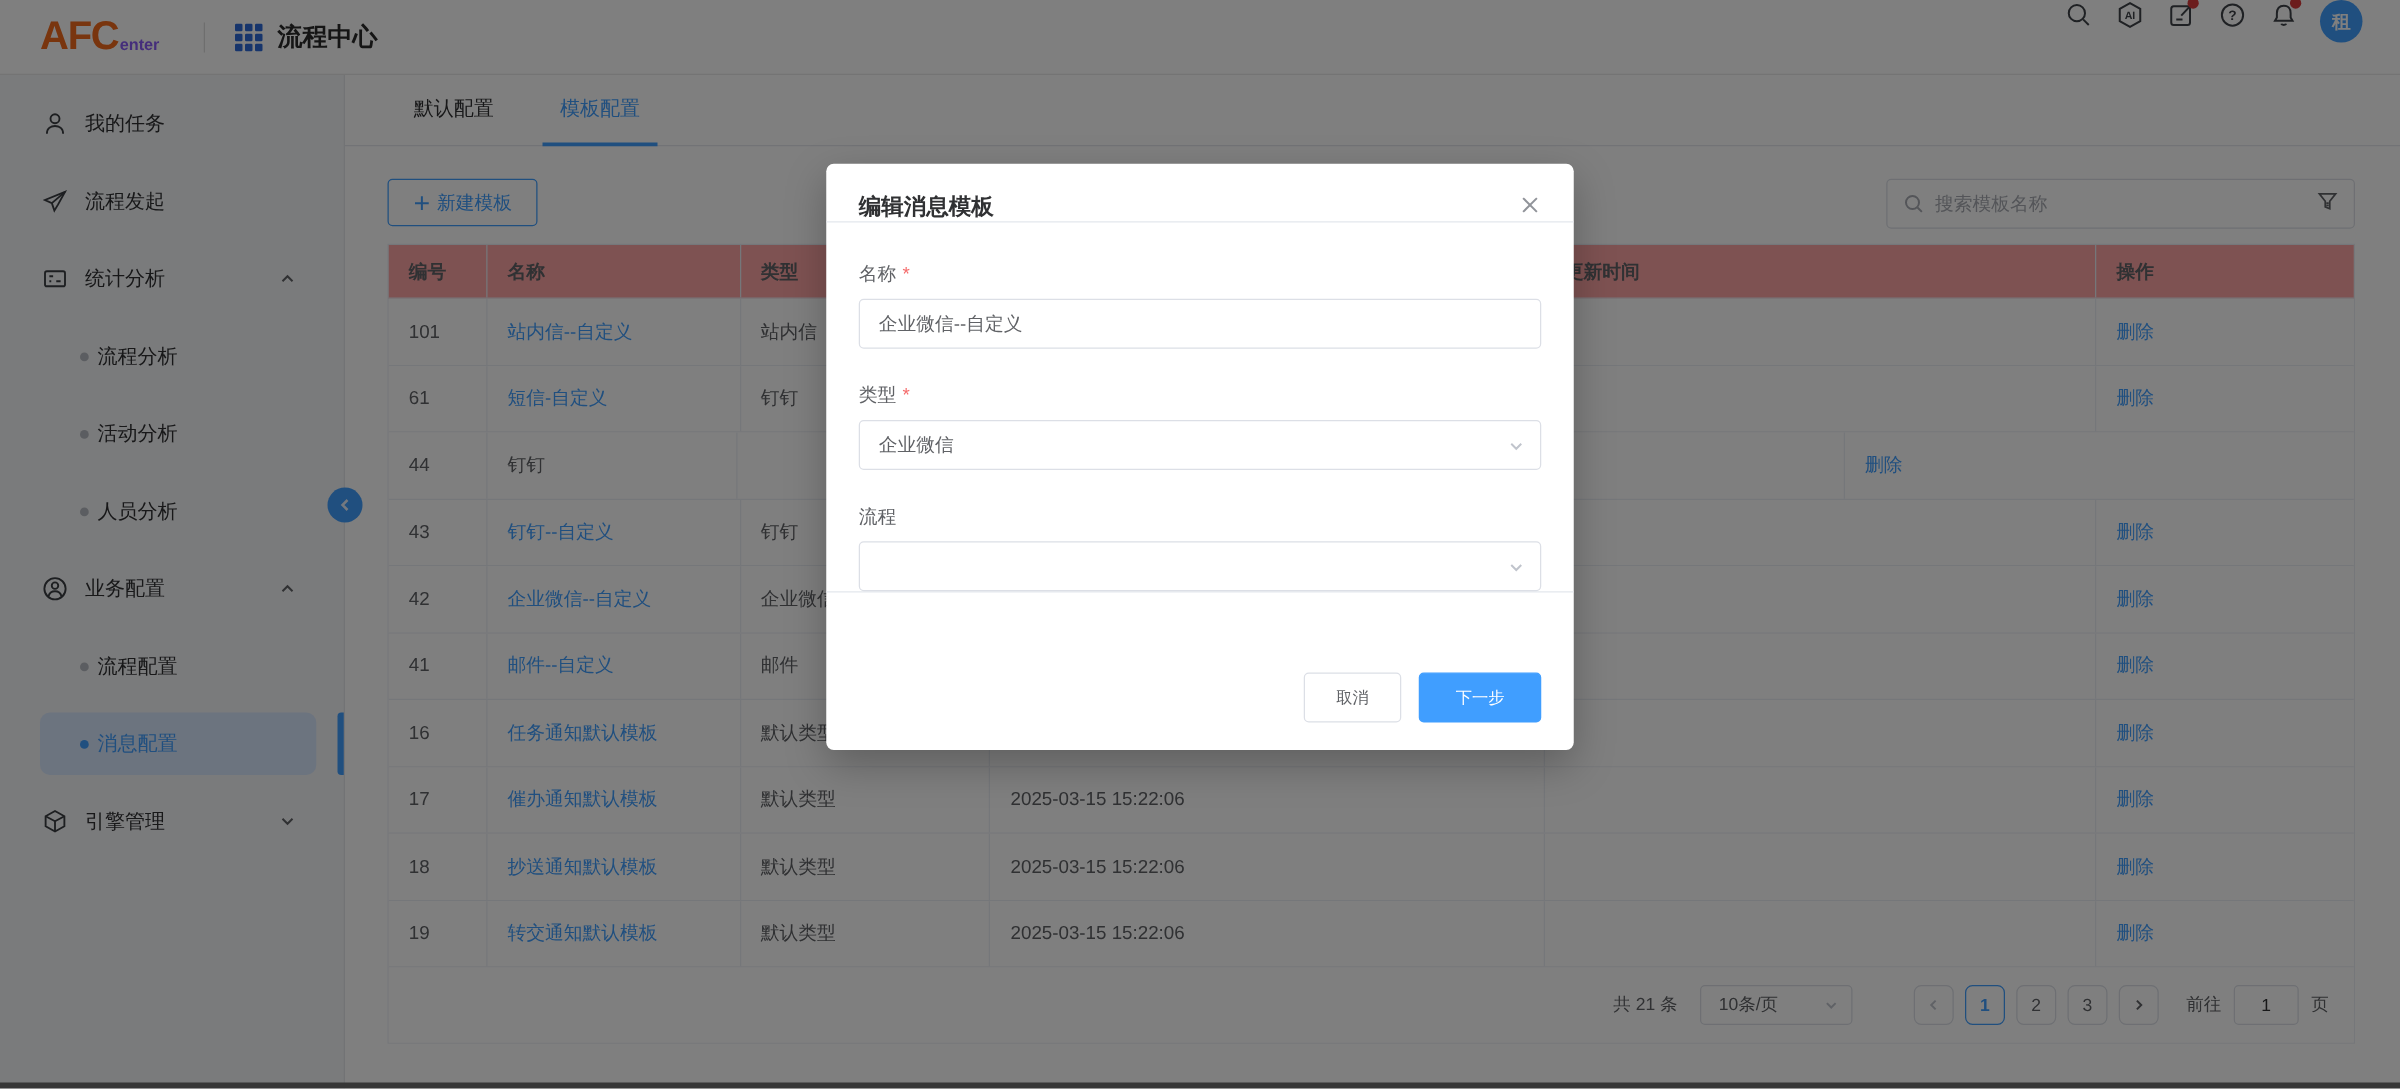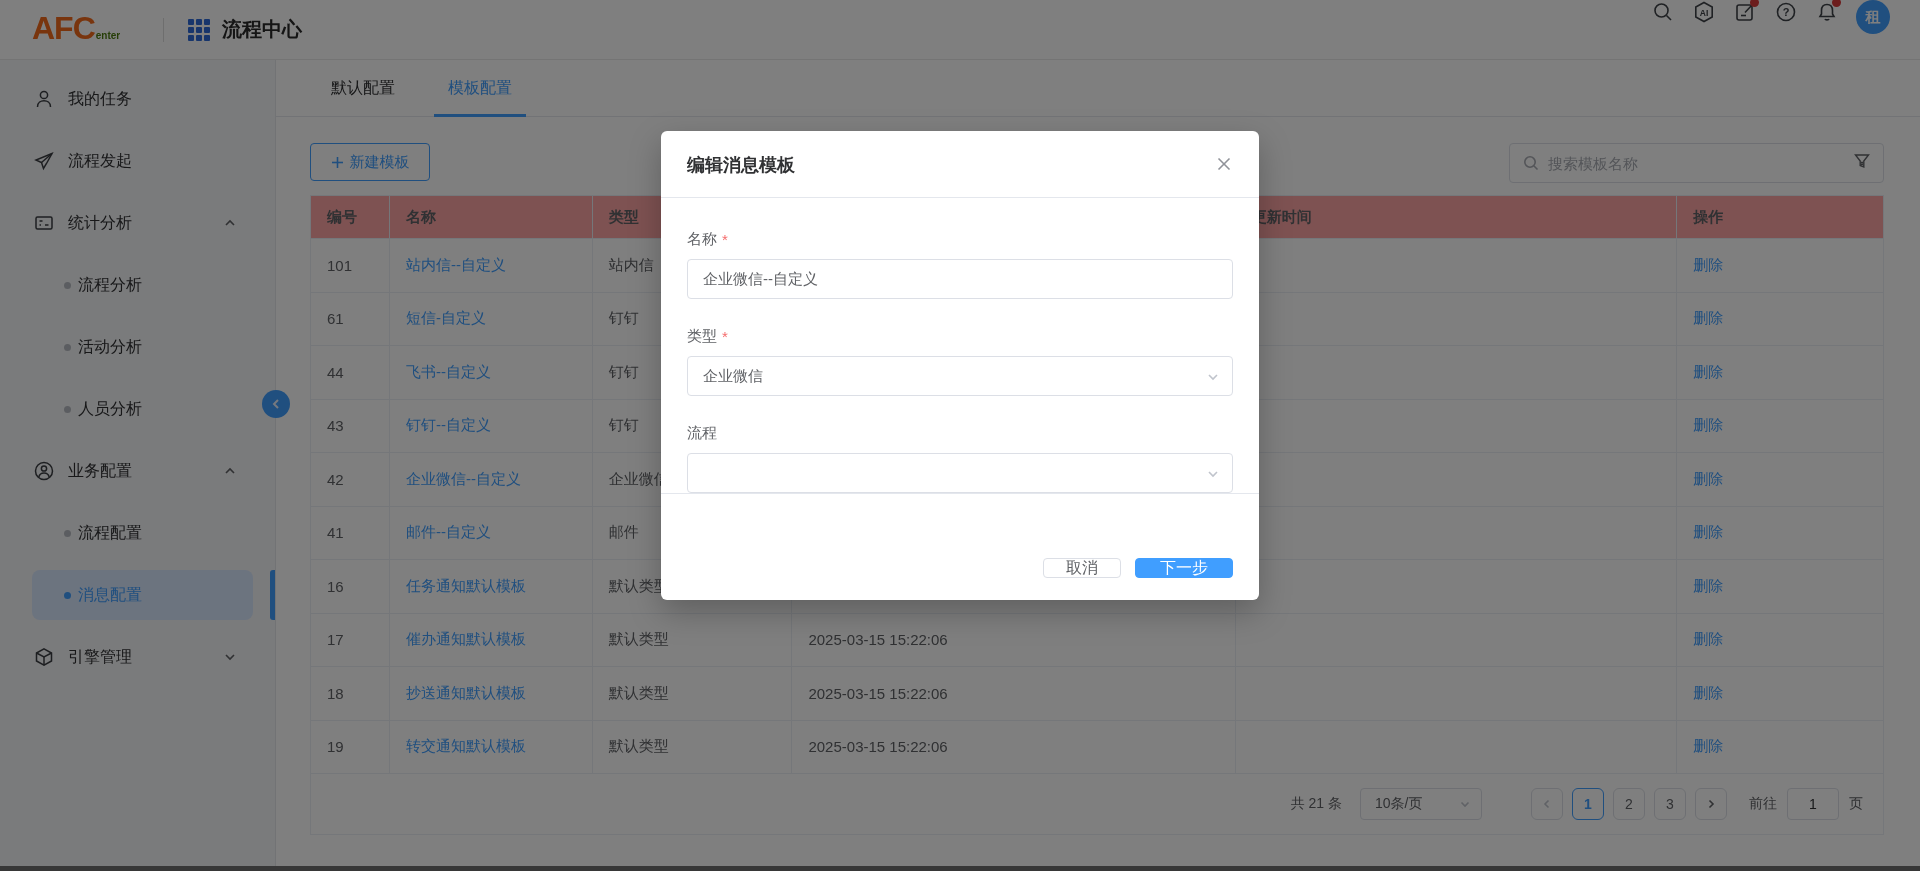--- a/index.html
+++ b/index.html
@@ -4,21 +4,21 @@
 <style>
   * { margin:0; padding:0; box-sizing:border-box; }
   html,body { width:1920px; height:871px; }
   body { font-family:"Liberation Sans","DejaVu Sans",sans-serif; color:#303133; background:#fff; }
   .stage { position:relative; width:1920px; height:871px; overflow:hidden; background:#fff; }
 
   
   .topbar { position:absolute; left:0; top:0; width:1920px; height:60px; background:#fff; border-bottom:1px solid #e8e8e8; z-index:5; }
   .logo { position:absolute; left:32px; top:10px; display:flex; align-items:flex-end; }
   .logo-main { font-size:32px; font-weight:bold; letter-spacing:-1px; color:#f26a1c; line-height:36px; }
-  .logo-sub  { font-size:10px; font-weight:bold; color:#4d7c0f; margin-left:1px; line-height:20px; }
+  .logo-sub  { font-size:13px; font-weight:bold; color:#8b5cf6; margin-left:1px; line-height:20px; }
   .topbar-divider { position:absolute; left:163px; top:18px; width:1px; height:24px; background:#dcdcdc; }
   .grid-icon { position:absolute; left:188px; top:19px; width:22px; height:22px; display:grid; grid-template-columns:repeat(3,6px); grid-template-rows:repeat(3,6px); gap:2px; }
   .grid-icon span { background:#2f6bd8; border-radius:1px; }
   .app-title { position:absolute; left:222px; top:16px; font-size:20px; font-weight:bold; color:#2b2b2b; }
   .topbar-right { position:absolute; right:30px; top:0; height:60px; display:flex; align-items:flex-start; gap:17px; }
   .tb-icon { position:relative; width:24px; height:24px; display:flex; align-items:center; justify-content:center; cursor:pointer; }
   .tb-icon svg { stroke:#3f4348; fill:none; stroke-width:1.6; }
   .badge-dot { position:absolute; right:-2px; top:-2px; width:9px; height:9px; border-radius:50%; background:#d93a3a; }
   .avatar { width:34px; height:34px; border-radius:50%; background:#409eff; color:#fff; font-size:15px; font-weight:bold; display:flex; align-items:center; justify-content:center; }
 
@@ -83,21 +83,21 @@
   .modal-close { position:absolute; right:24px; top:22px; width:22px; height:22px; cursor:pointer; display:flex; align-items:center; justify-content:center; }
   .modal-close svg { stroke:#909399; stroke-width:1.6; }
   .modal-body { padding:4px 26px 0 26px; flex:1; }
   .field-label { margin-top:28px; font-size:15px; color:#606266; display:flex; align-items:center; gap:5px; }
   .req { color:#f56c6c; font-size:15px; }
   .field-input { margin-top:10px; width:100%; height:40px; border:1px solid #dcdfe6; border-radius:4px; font-size:15px; color:#606266; padding:0 15px; outline:none; font-family:inherit; }
   .field-select { margin-top:10px; position:relative; width:100%; height:40px; border:1px solid #dcdfe6; border-radius:4px; display:flex; align-items:center; padding:0 34px 0 15px; font-size:15px; color:#606266; cursor:pointer; }
   .field-select .sel-arrow { position:absolute; right:12px; top:13px; }
   .field-select .sel-arrow svg { stroke:#c0c4cc; fill:none; stroke-width:1.6; }
   .modal-footer { border-top:1px solid #e4e7ed; padding:16px 26px 22px 26px; display:flex; justify-content:flex-end; gap:14px; }
-  .btn { height:20px; border-radius:4px; font-size:16px; cursor:pointer; font-family:inherit; display:flex; align-items:center; justify-content:center;margin-top:48px; }
+  .btn { height:40px; border-radius:4px; font-size:13px; cursor:pointer; font-family:inherit; display:flex; align-items:center; justify-content:center;margin-top:48px; }
   .btn-cancel { min-width:78px; padding:0 18px; background:#fff; border:1px solid #dcdfe6; color:#606266; }
   .btn-primary { min-width:98px; padding:0 20px; background:#409eff; border:1px solid #409eff; color:#fff; }
 </style>
 </head>
 <body>
 
 <div class="stage">
 
   <header class="topbar">
     <div class="logo">
@@ -308,23 +308,20 @@
           </div>
         <div class="td c-type">钉钉</div>
         <div class="td c-time"></div>
         <div class="td c-upd"></div>
         <div class="td c-act">
             <span class="link">删除</span>
           </div>
       </div>
       <div class="tr">
         <div class="td c-id">44</div>
-        <div class="td c-name">
-            <span class="link">飞书--自定义</span>
-          </div>
         <div class="td c-type">钉钉</div>
         <div class="td c-time"></div>
         <div class="td c-upd"></div>
         <div class="td c-act">
             <span class="link">删除</span>
           </div>
       </div>
       <div class="tr">
         <div class="td c-id">43</div>
         <div class="td c-name">

